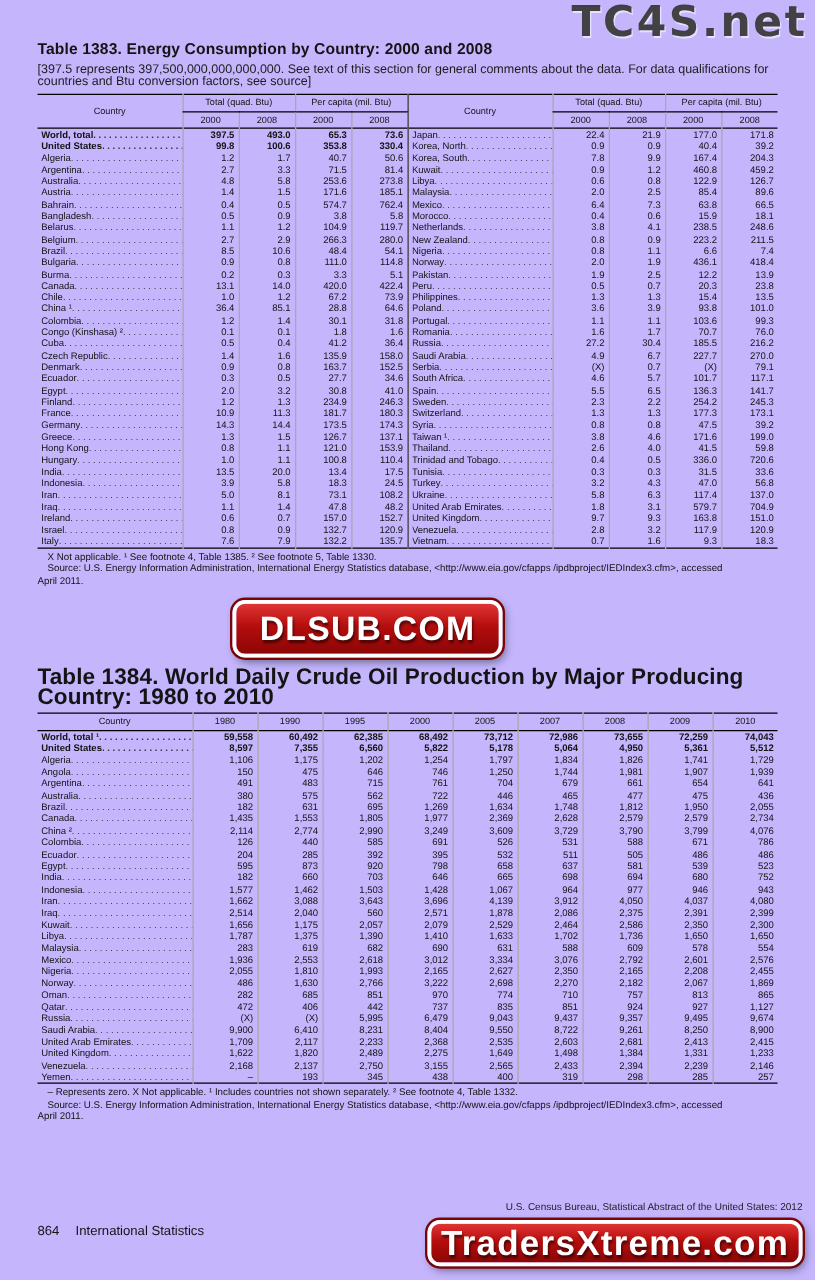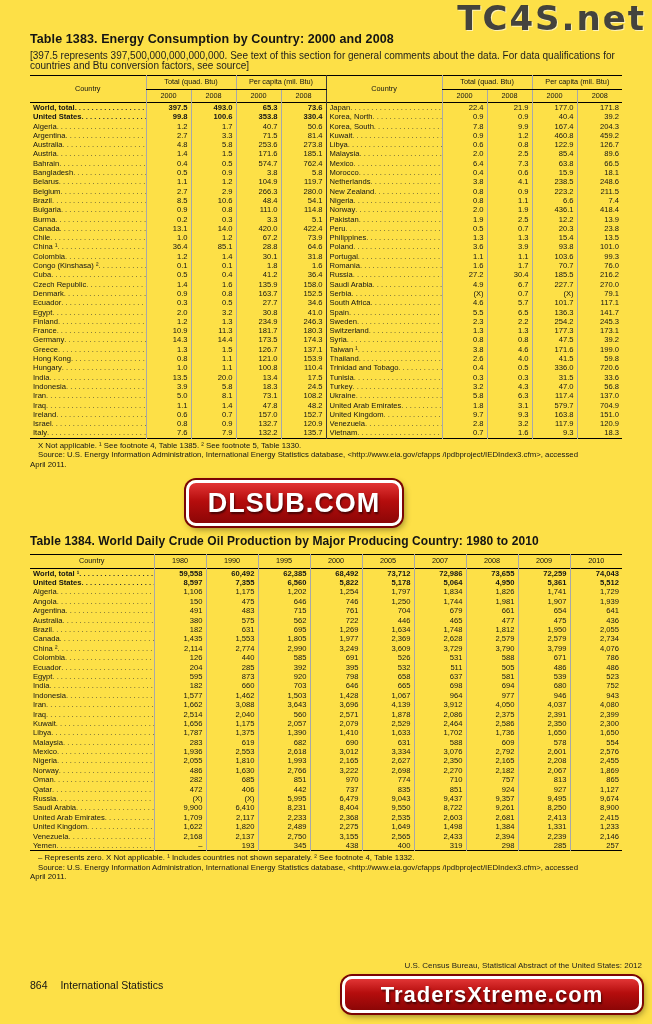--- a/index.html
+++ b/index.html
@@ -1,44 +1,44 @@
 <!DOCTYPE html>
 <html><head>
 <meta charset="utf-8">
 <style>
   * { margin:0; padding:0; box-sizing:border-box; }
   html,body { background:#d9d9d9; }
   .page {
     position:relative; width:652px; height:1024px; margin:0 auto;
-    background:#fde047; color:#141414;
+    background:#c4b5fd; color:#141414;
     font-family:"Liberation Sans", sans-serif; overflow:hidden;
   }
   .content { position:absolute; left:30px; right:30px; top:32px; }
 
   
   .wm-top {
     position:absolute; top:-2px; right:6px; z-index:5;
     font-family:"DejaVu Sans", sans-serif;
     font-size:34px; font-weight:900; letter-spacing:2px;
     color:rgba(52,52,52,0.92); text-shadow:1px 1px 0 rgba(255,255,255,.6);
   }
   .badge {
     position:absolute; z-index:10; display:flex; align-items:center; justify-content:center;
     background:linear-gradient(#e23535, #b50d0d 45%, #8c0606);
     border:3px solid #ffffff; border-radius:10px;
     box-shadow:0 0 0 2px #7a0505, 2px 3px 7px rgba(0,0,0,.45);
     color:#ffffff; font-weight:bold; white-space:nowrap;
   }
   .badge span { text-shadow:1px 2px 2px rgba(0,0,0,.55); letter-spacing:1px; }
   #dlsub { left:186px; top:480px; width:216px; height:46px; font-size:27px; }
-  #tx    { left:342px; top:976px; width:300px; height:37px; font-size:22px; }
+  #tx    { left:342px; top:976px; width:300px; height:37px; font-size:28px; }
 
   
   .t-title { font-size:12.5px; font-weight:bold; margin-bottom:5px; letter-spacing:.1px; }
-  .t-title.t2 { font-size:12px; line-height:16px; margin-top:0; }
+  .t-title.t2 { font-size:18px; line-height:16px; margin-top:0; }
   .t-note { font-size:10px; line-height:9.5px; margin-bottom:5px; color:#1d1d1d; }
 
   
   table.tbl {
     border-collapse:collapse; table-layout:fixed; width:592px;
     border-top:1.5px solid #000; border-bottom:1.5px solid #000;
     font-size:7.6px;
   }
   .tbl thead { border-bottom:1px solid #000; }
   .tbl th {

